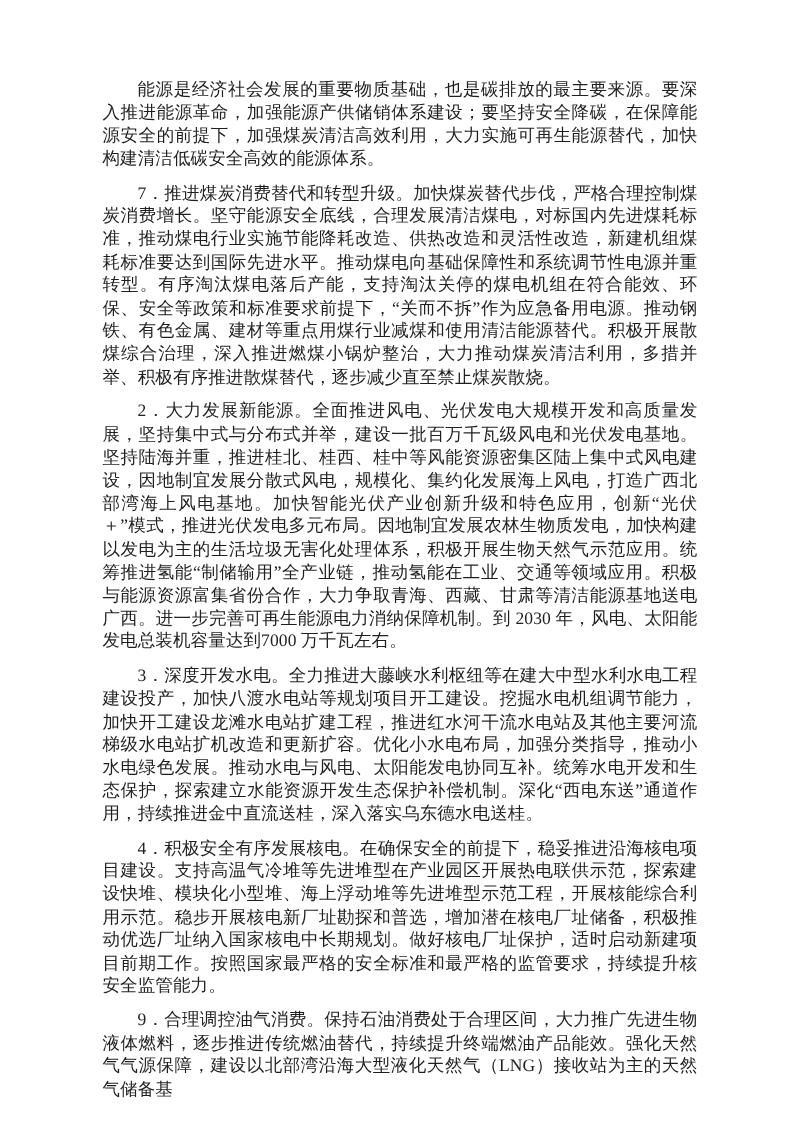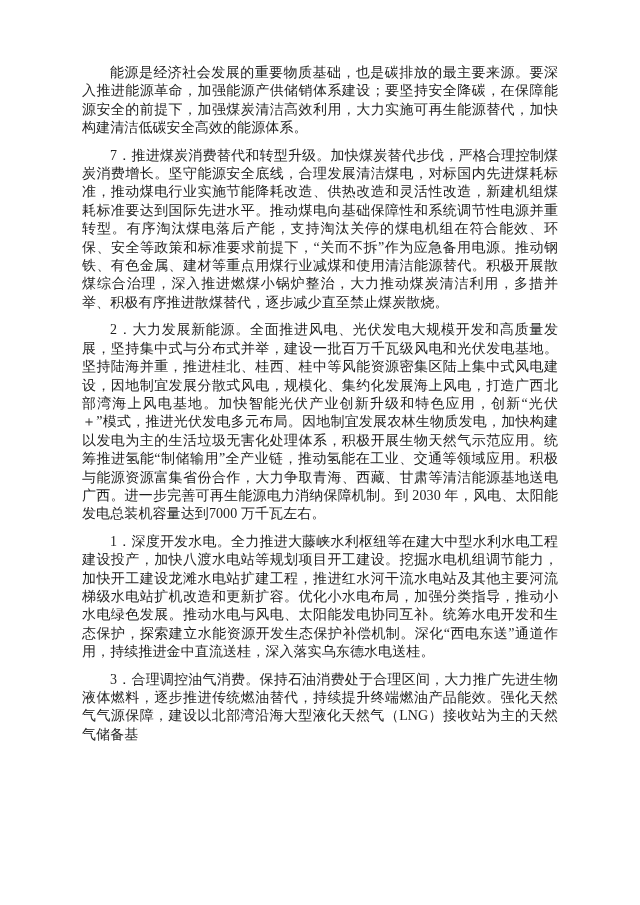--- a/index.html
+++ b/index.html
@@ -27,15 +27,16 @@
     letter-spacing: 0.1px;
   }
 </style>
 </head>
 <body>
 
 <div class="page">
   <p class="para">能源是经济社会发展的重要物质基础，也是碳排放的最主要来源。要深入推进能源革命，加强能源产供储销体系建设；要坚持安全降碳，在保障能源安全的前提下，加强煤炭清洁高效利用，大力实施可再生能源替代，加快构建清洁低碳安全高效的能源体系。</p>
   <p class="para">7．推进煤炭消费替代和转型升级。加快煤炭替代步伐，严格合理控制煤炭消费增长。坚守能源安全底线，合理发展清洁煤电，对标国内先进煤耗标准，推动煤电行业实施节能降耗改造、供热改造和灵活性改造，新建机组煤耗标准要达到国际先进水平。推动煤电向基础保障性和系统调节性电源并重转型。有序淘汰煤电落后产能，支持淘汰关停的煤电机组在符合能效、环保、安全等政策和标准要求前提下，“关而不拆”作为应急备用电源。推动钢铁、有色金属、建材等重点用煤行业减煤和使用清洁能源替代。积极开展散煤综合治理，深入推进燃煤小锅炉整治，大力推动煤炭清洁利用，多措并举、积极有序推进散煤替代，逐步减少直至禁止煤炭散烧。</p>
   <p class="para">2．大力发展新能源。全面推进风电、光伏发电大规模开发和高质量发展，坚持集中式与分布式并举，建设一批百万千瓦级风电和光伏发电基地。坚持陆海并重，推进桂北、桂西、桂中等风能资源密集区陆上集中式风电建设，因地制宜发展分散式风电，规模化、集约化发展海上风电，打造广西北部湾海上风电基地。加快智能光伏产业创新升级和特色应用，创新“光伏＋”模式，推进光伏发电多元布局。因地制宜发展农林生物质发电，加快构建以发电为主的生活垃圾无害化处理体系，积极开展生物天然气示范应用。统筹推进氢能“制储输用”全产业链，推动氢能在工业、交通等领域应用。积极与能源资源富集省份合作，大力争取青海、西藏、甘肃等清洁能源基地送电广西。进一步完善可再生能源电力消纳保障机制。到 2030 年，风电、太阳能发电总装机容量达到7000 万千瓦左右。</p>
-  <p class="para">1．深度开发水电。全力推进大藤峡水利枢纽等在建大中型水利水电工程建设投产，加快八渡水电站等规划项目开工建设。挖掘水电机组调节能力，加快开工建设龙滩水电站扩建工程，推进红水河干流水电站及其他主要河流梯级水电站扩机改造和更新扩容。优化小水电布局，加强分类指导，推动小水电绿色发展。推动水电与风电、太阳能发电协同互补。统筹水电开发和生态保护，探索建立水能资源开发生态保护补偿机制。深化“西电东送”通道作用，持续推进金中直流送桂，深入落实乌东德水电送桂。</p>
-  <p class="para">3．合理调控油气消费。保持石油消费处于合理区间，大力推广先进生物液体燃料，逐步推进传统燃油替代，持续提升终端燃油产品能效。强化天然气气源保障，建设以北部湾沿海大型液化天然气（LNG）接收站为主的天然气储备基</p>
+  <p class="para">3．深度开发水电。全力推进大藤峡水利枢纽等在建大中型水利水电工程建设投产，加快八渡水电站等规划项目开工建设。挖掘水电机组调节能力，加快开工建设龙滩水电站扩建工程，推进红水河干流水电站及其他主要河流梯级水电站扩机改造和更新扩容。优化小水电布局，加强分类指导，推动小水电绿色发展。推动水电与风电、太阳能发电协同互补。统筹水电开发和生态保护，探索建立水能资源开发生态保护补偿机制。深化“西电东送”通道作用，持续推进金中直流送桂，深入落实乌东德水电送桂。</p>
+  <p class="para">4．积极安全有序发展核电。在确保安全的前提下，稳妥推进沿海核电项目建设。支持高温气冷堆等先进堆型在产业园区开展热电联供示范，探索建设快堆、模块化小型堆、海上浮动堆等先进堆型示范工程，开展核能综合利用示范。稳步开展核电新厂址勘探和普选，增加潜在核电厂址储备，积极推动优选厂址纳入国家核电中长期规划。做好核电厂址保护，适时启动新建项目前期工作。按照国家最严格的安全标准和最严格的监管要求，持续提升核安全监管能力。</p>
+  <p class="para">9．合理调控油气消费。保持石油消费处于合理区间，大力推广先进生物液体燃料，逐步推进传统燃油替代，持续提升终端燃油产品能效。强化天然气气源保障，建设以北部湾沿海大型液化天然气（LNG）接收站为主的天然气储备基</p>
 </div>
 
 </body></html>

